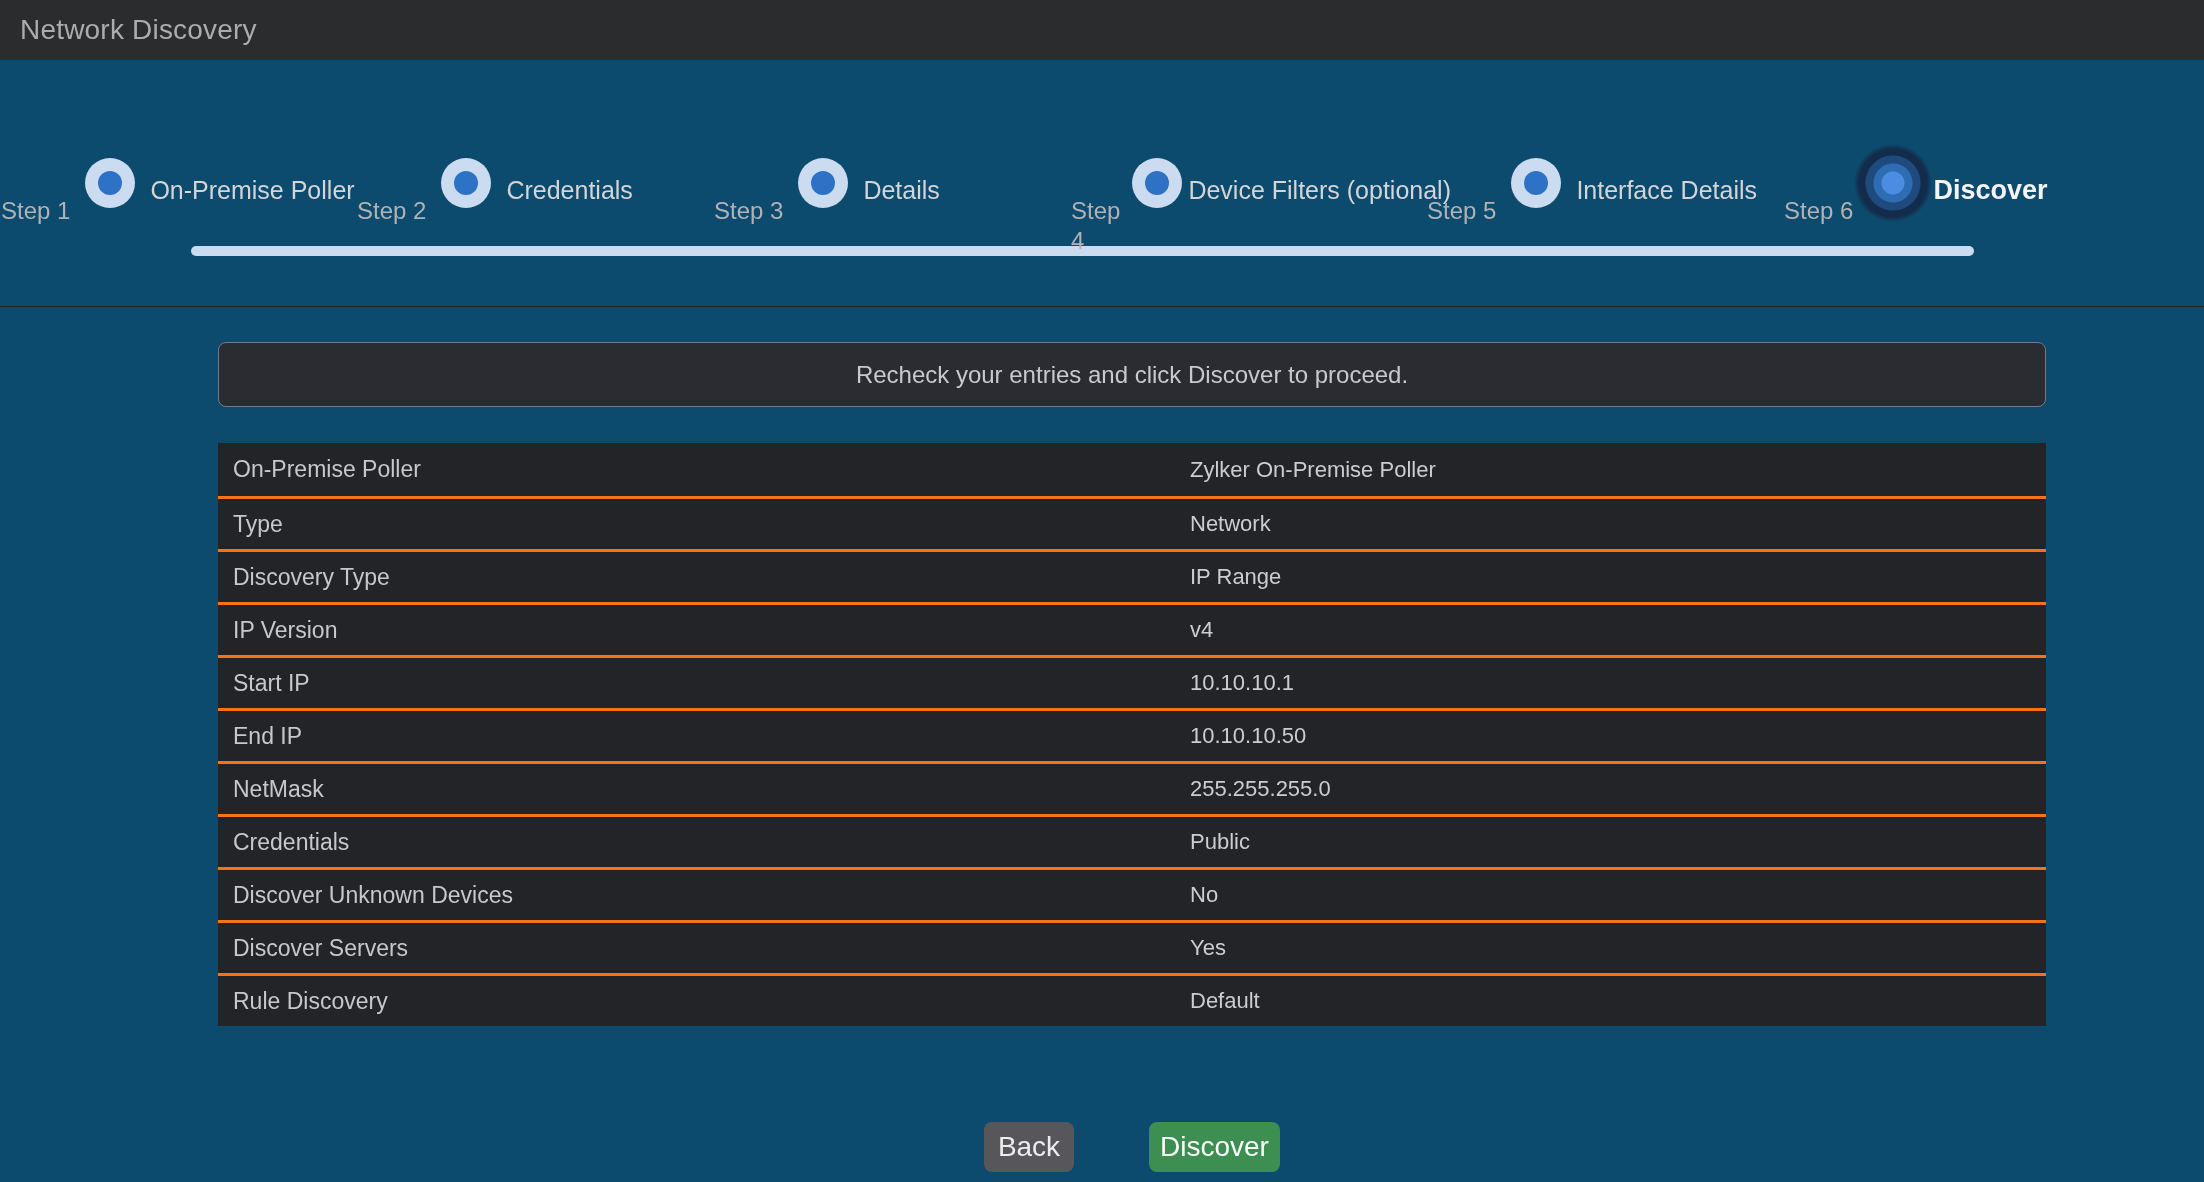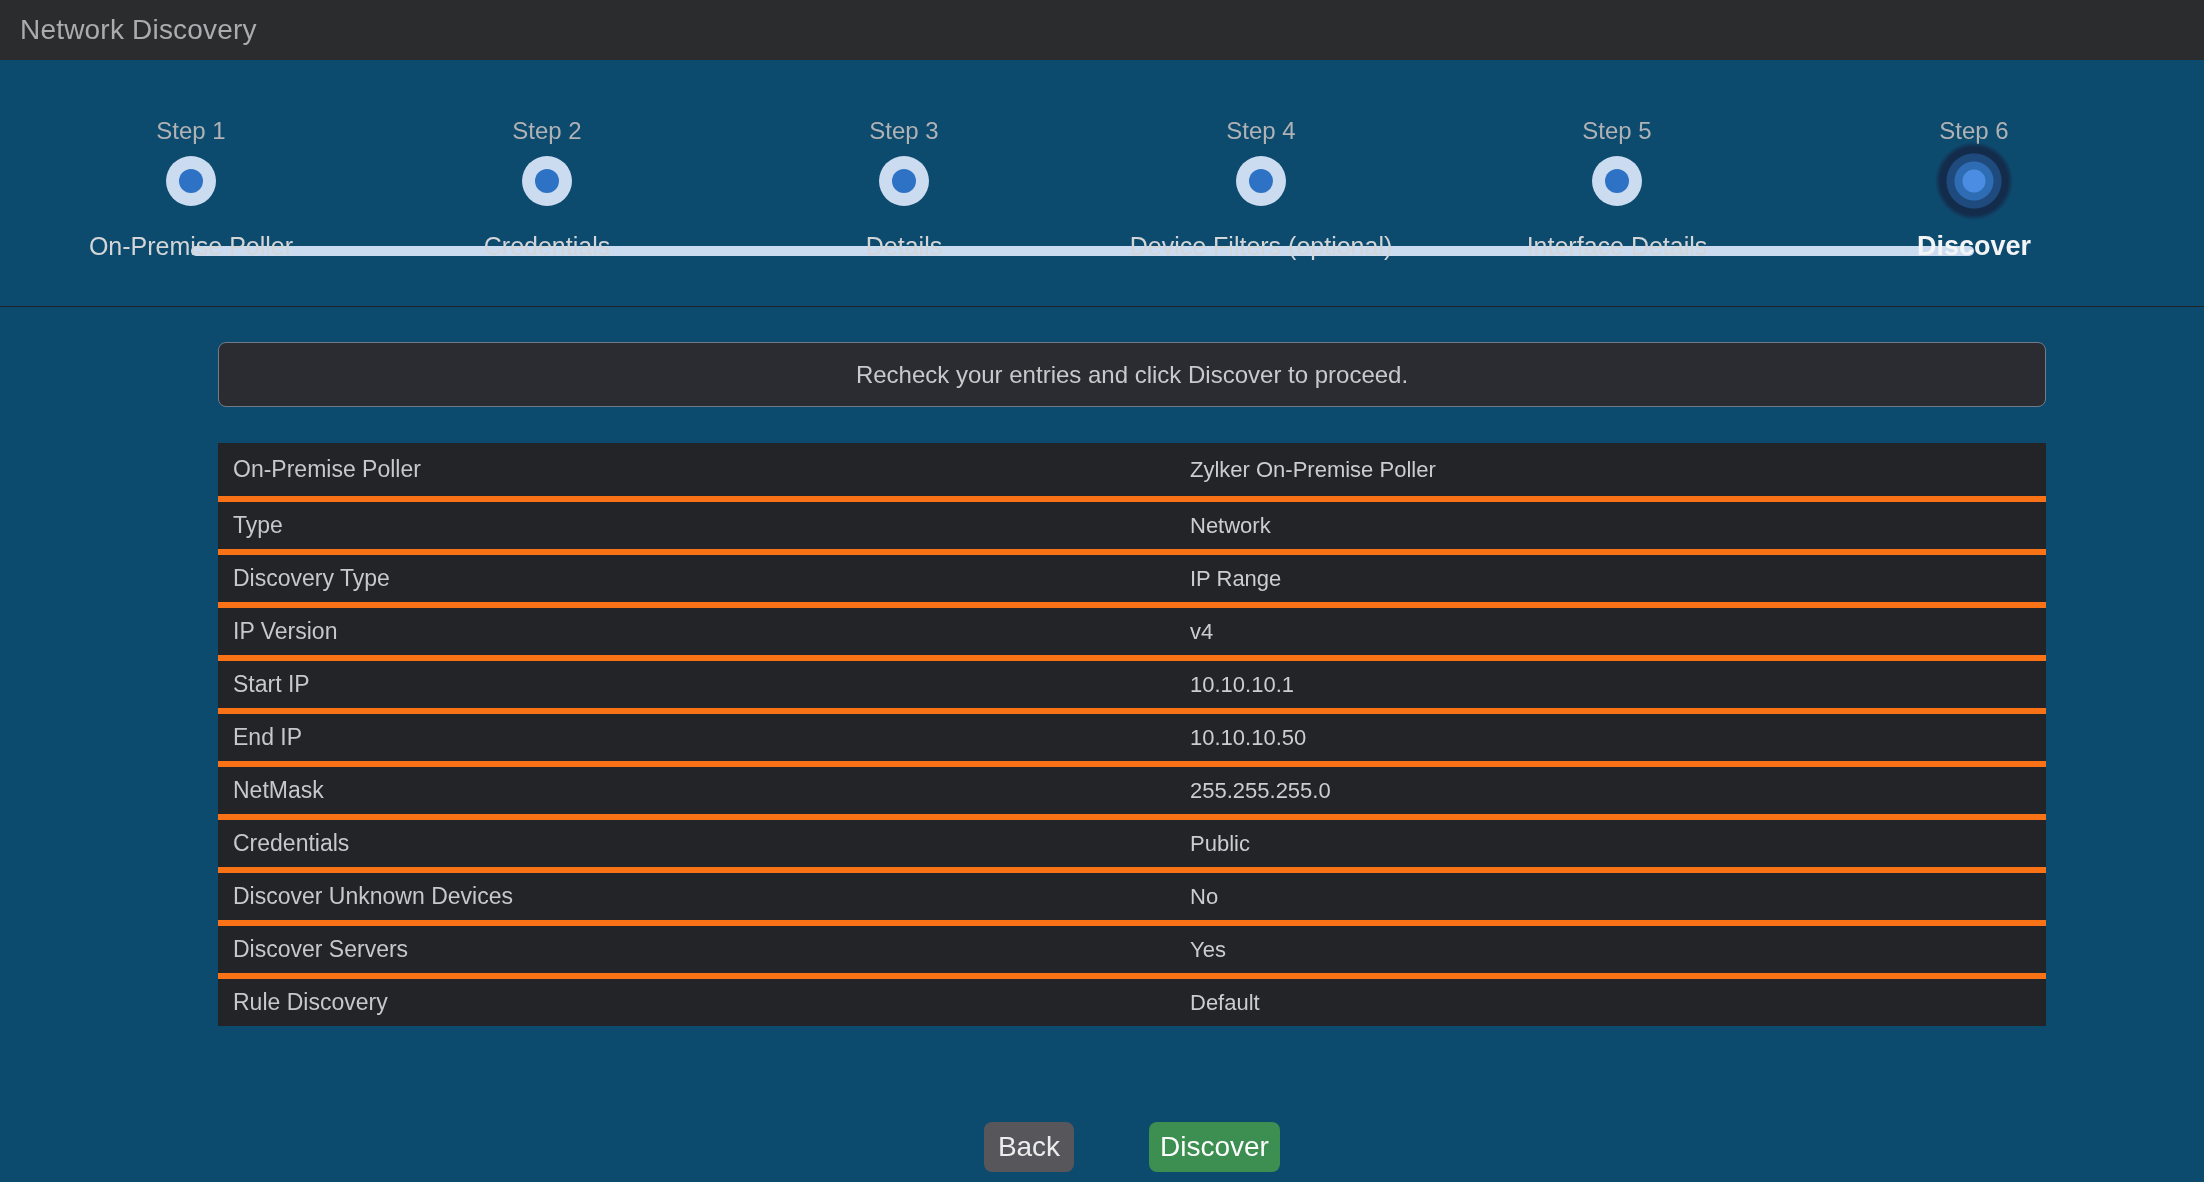--- a/index.html
+++ b/index.html
@@ -47,21 +47,21 @@
     background: #ccdcf0;
     z-index: 1;
   }
   .step {
     position: absolute;
     top: 0;
     width: 380px;
     height: 100%;
     margin-left: -190px;
     display: flex;
-    flex-direction: column;
+    flex-direction: row;
     align-items: center;
     z-index: 2;
   }
   .step-1 { left: 191px; }
   .step-2 { left: 547px; }
   .step-3 { left: 904px; }
   .step-4 { left: 1261px; }
   .step-5 { left: 1617px; }
   .step-6 { left: 1974px; }
   .step-num {
@@ -145,21 +145,21 @@
     width: 1828px;
     background: #222428;
   }
   .srow {
     display: flex;
     align-items: center;
     height: 53px;
     padding-left: 15px;
     box-sizing: border-box;
   }
-  .srow + .srow { border-top: 6px solid #f97316; }
+  .srow + .srow { border-top: 3px solid #f97316; }
   .srow-label {
     width: 957px;
     flex: 0 0 957px;
     font-size: 23px;
     color: #c6c8cb;
     white-space: nowrap;
   }
   .srow-value {
     font-size: 22px;
     color: #cbcdd0;

